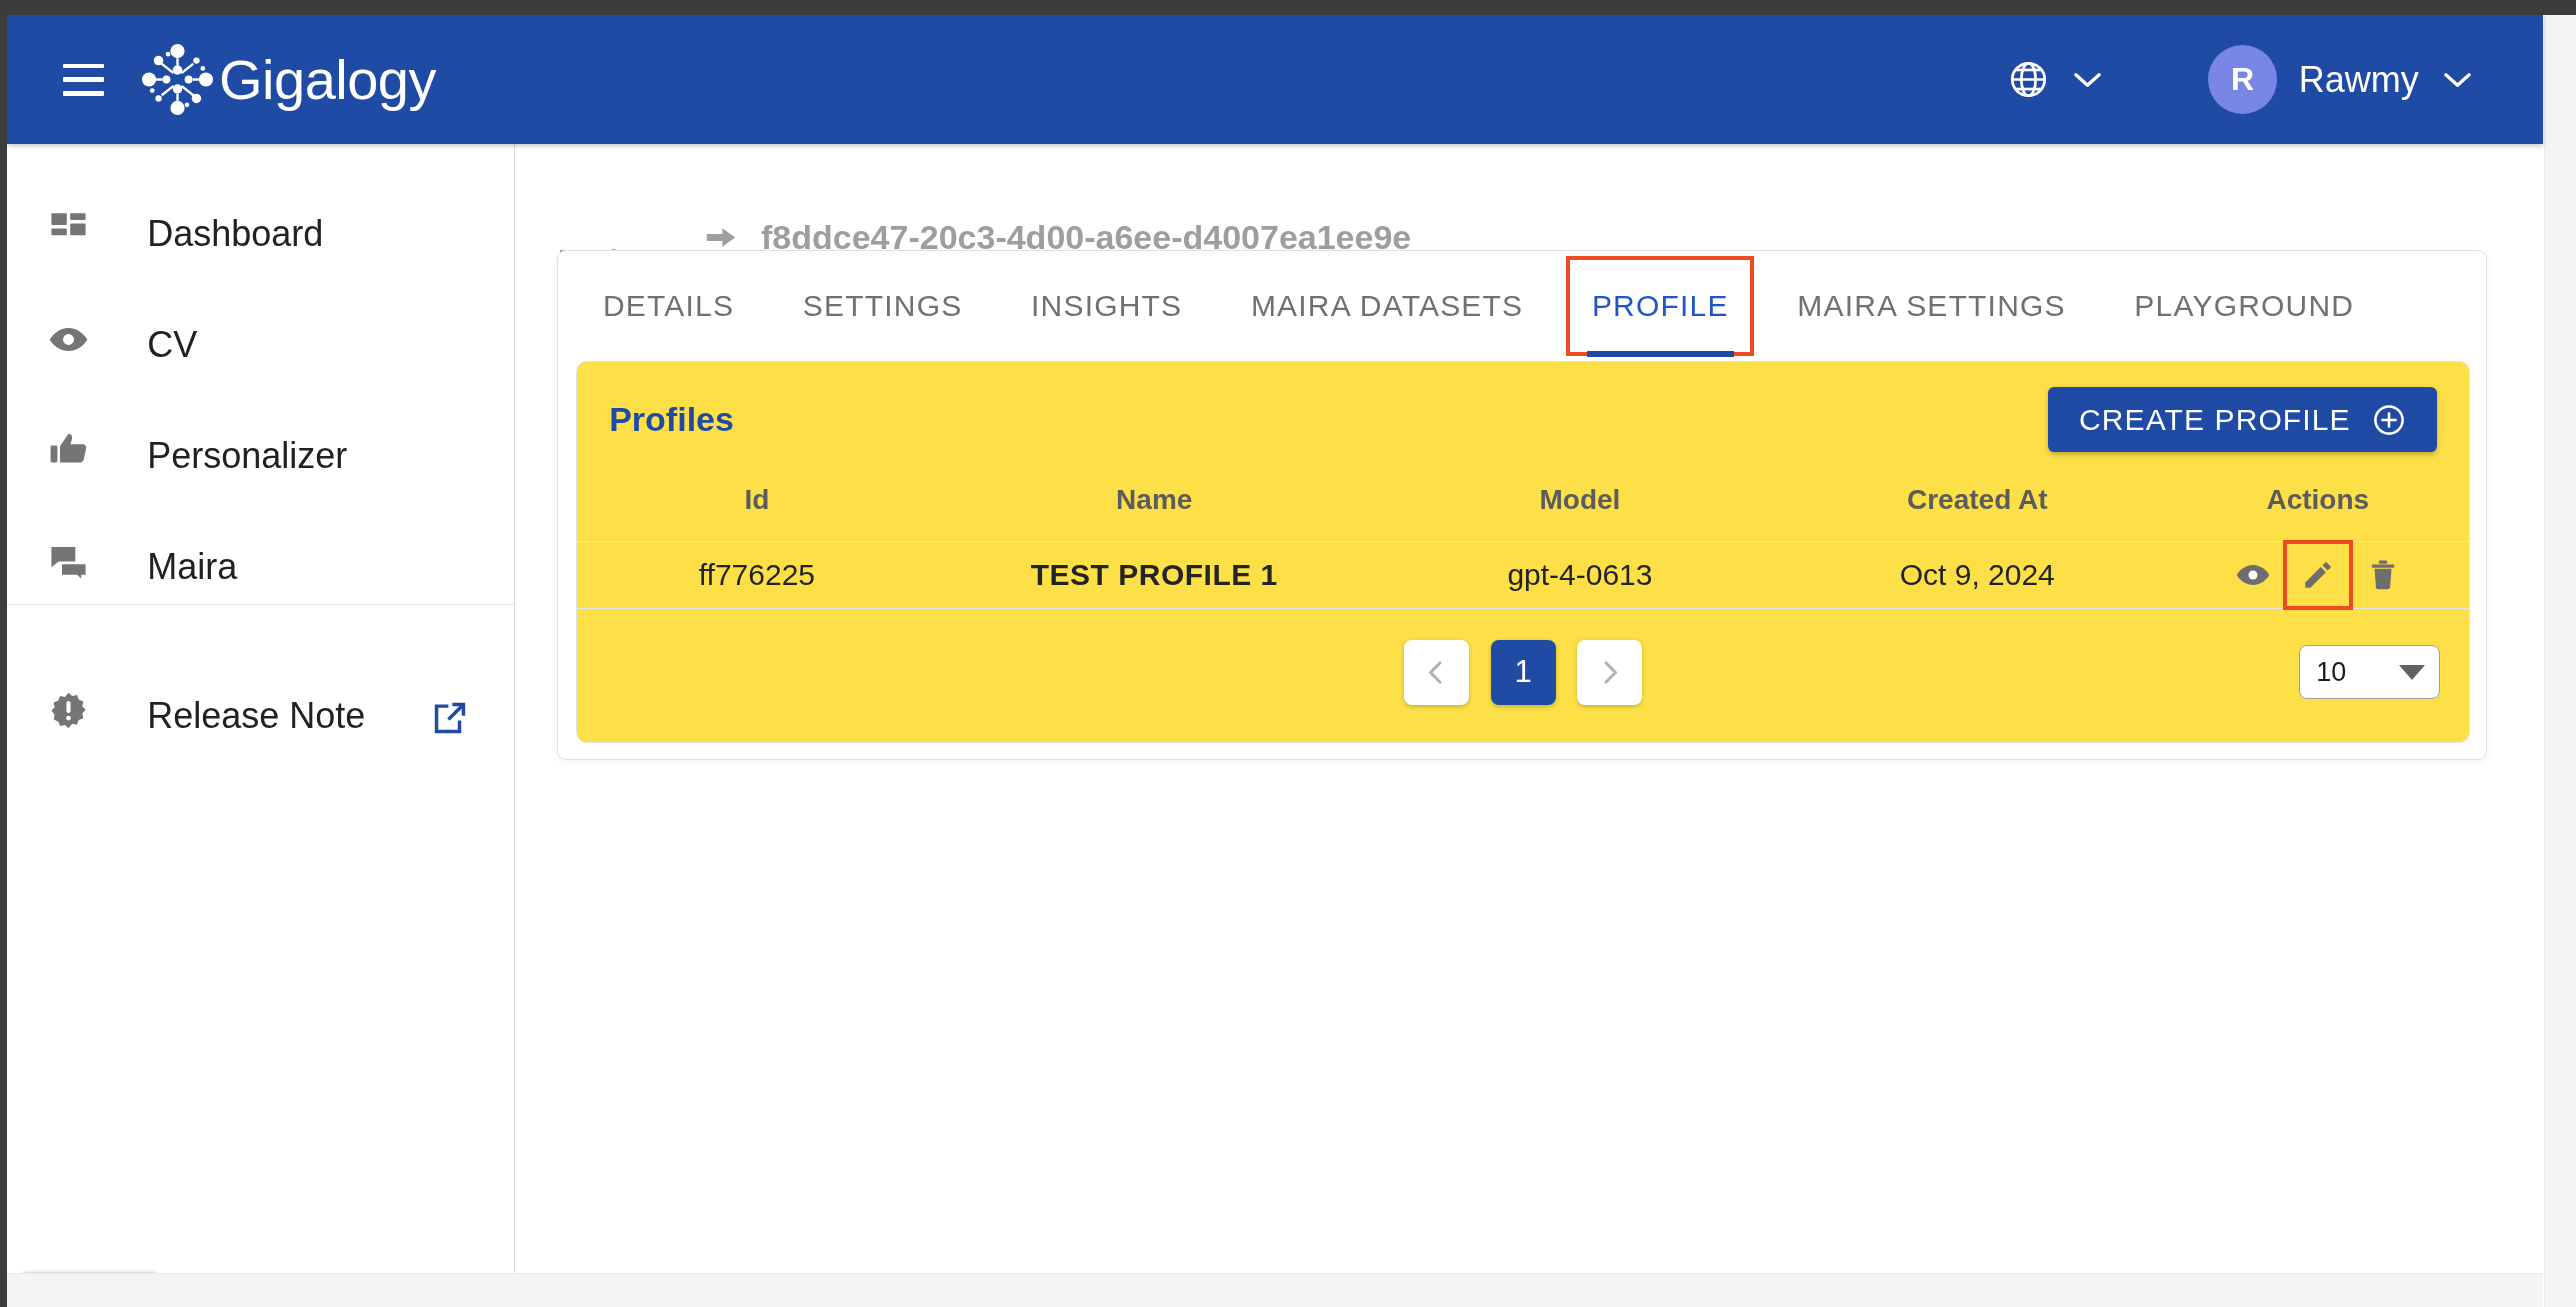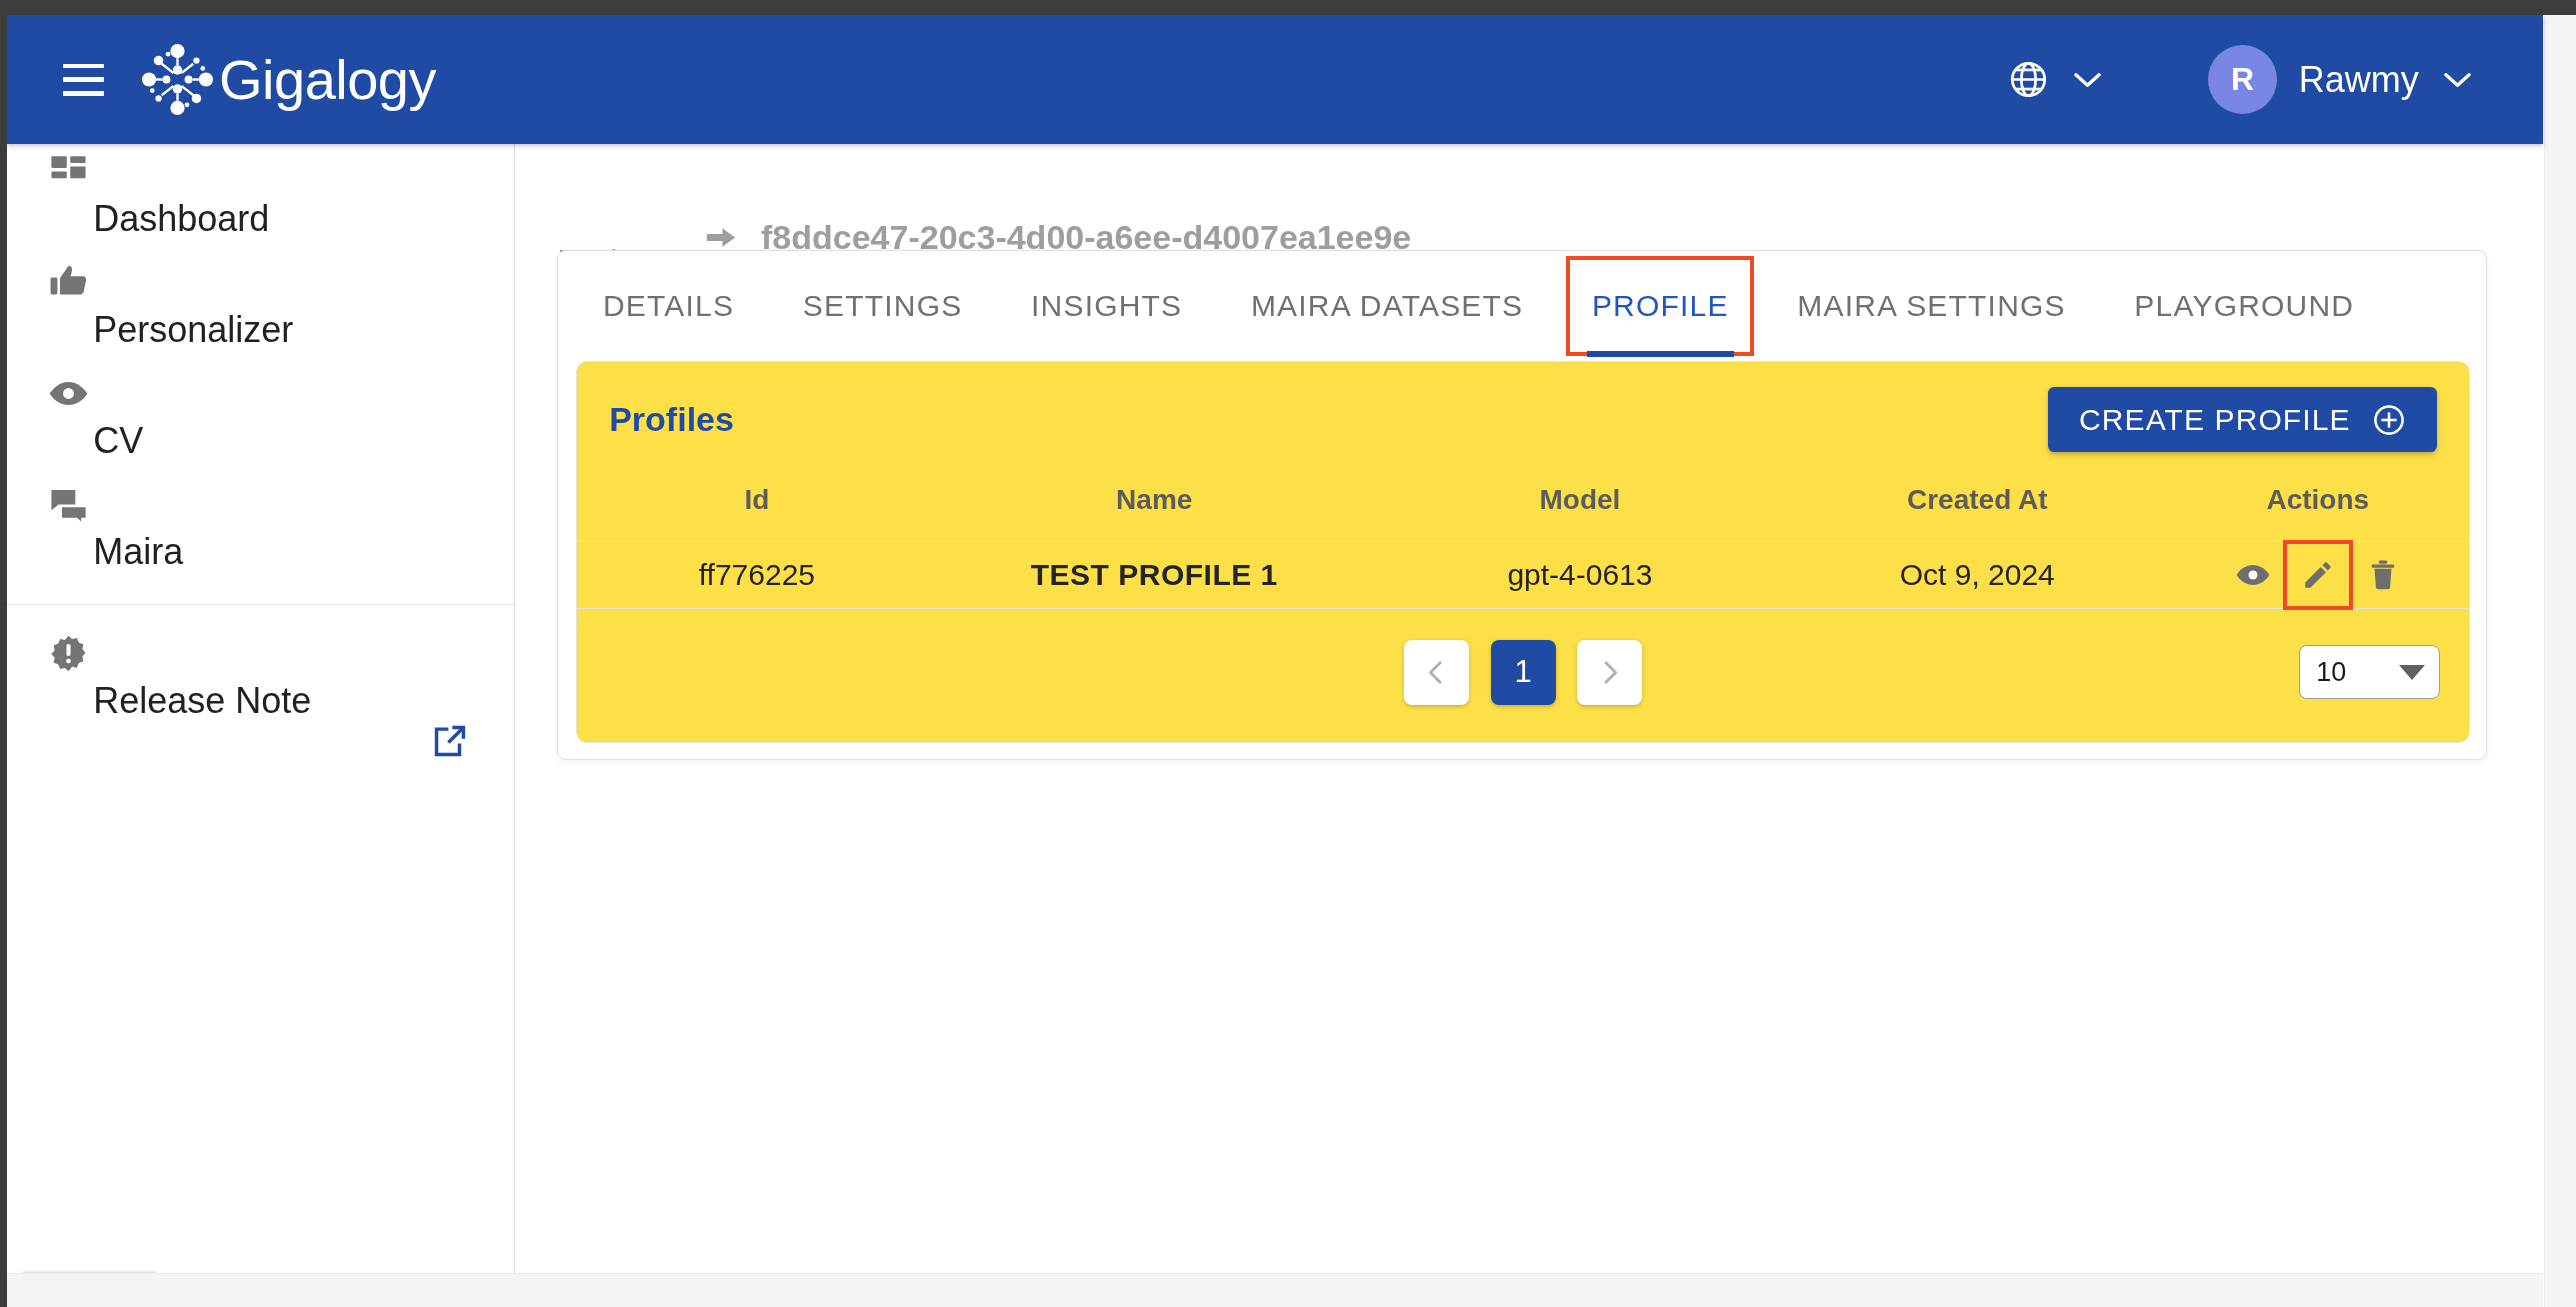--- a/index.html
+++ b/index.html
@@ -75,24 +75,23 @@
   .user-name { color:#fff; font-size: 36px; margin-left: 21.6px; font-weight: 400; }
 
   
   .sidebar {
     position: absolute; left: 0; top: 129px;
     width: 508px; height: 1129px;
     background: #fff;
     border-right: 0.9px solid #dcdcdc;
   }
   .nav-item {
-    display: flex; align-items: flex-start;
+    display: flex; align-items: flex-end;
     height: 111px; padding-left: 34px;
     cursor: pointer;
-    flex-direction: column;
   }
   .nav-icon {
     width: 54px; height: 54px; flex: 0 0 54px;
     display: flex; align-items: center; justify-content: center;
     color: #757575;
   }
   .nav-label {
     margin-left: 52px; font-size: 36px; color: #212121; font-weight: 400;
   }
   .nav-sep { height: 0.9px; background: #e3e3e3; margin: 16px 0 21.6px 0; }
@@ -294,35 +293,35 @@
             <rect x="2" y="12" width="9" height="4" rx="0.6"></rect>
             <rect x="13" y="9" width="9" height="7" rx="0.6"></rect>
           </svg>
         </span>
         <span class="nav-label">Dashboard</span>
       </div>
 
       <div class="nav-item">
         <span class="nav-icon">
           <svg viewBox="0 0 24 24" fill="#757575" width="41" height="41">
-            <rect x="1.5" y="9" width="4" height="10" rx="0.8"></rect>
-            <path d="M7 9.5 L12 2.2 C13.6 2.2 14.4 3.6 14 5.2 L13.2 8.4 L20.4 8.4 C21.7 8.4 22.6 9.6 22.3 10.9 L20.9 17.2 C20.6 18.4 19.6 19 18.5 19 L7 19 Z"></path>
-          </svg>
-        </span>
-        <span class="nav-label">Personalizer</span>
+            <path d="M12 5.2C6.8 5.2 2.6 9 1 12c1.6 3 5.8 6.8 11 6.8S21.4 15 23 12c-1.6-3-5.8-6.8-11-6.8z"></path>
+            <circle cx="12" cy="12" r="3.2" fill="#ffffff"></circle>
+          </svg>
+        </span>
+        <span class="nav-label">CV</span>
       </div>
 
       <div class="nav-item">
         <span class="nav-icon">
           <svg viewBox="0 0 24 24" fill="#757575" width="41" height="41">
-            <path d="M12 5.2C6.8 5.2 2.6 9 1 12c1.6 3 5.8 6.8 11 6.8S21.4 15 23 12c-1.6-3-5.8-6.8-11-6.8z"></path>
-            <circle cx="12" cy="12" r="3.2" fill="#ffffff"></circle>
-          </svg>
-        </span>
-        <span class="nav-label">CV</span>
+            <rect x="1.5" y="9" width="4" height="10" rx="0.8"></rect>
+            <path d="M7 9.5 L12 2.2 C13.6 2.2 14.4 3.6 14 5.2 L13.2 8.4 L20.4 8.4 C21.7 8.4 22.6 9.6 22.3 10.9 L20.9 17.2 C20.6 18.4 19.6 19 18.5 19 L7 19 Z"></path>
+          </svg>
+        </span>
+        <span class="nav-label">Personalizer</span>
       </div>
 
       <div class="nav-item">
         <span class="nav-icon">
           <svg viewBox="0 0 24 24" fill="#757575" width="41" height="41">
             <path d="M2 3.5h14v8.5H6.2L2 15.4z"></path>
             <path d="M8.2 13.6H22v6.2h-2.6V22l-2.4-2.2H8.2z"></path>
           </svg>
         </span>
         <span class="nav-label">Maira</span>

